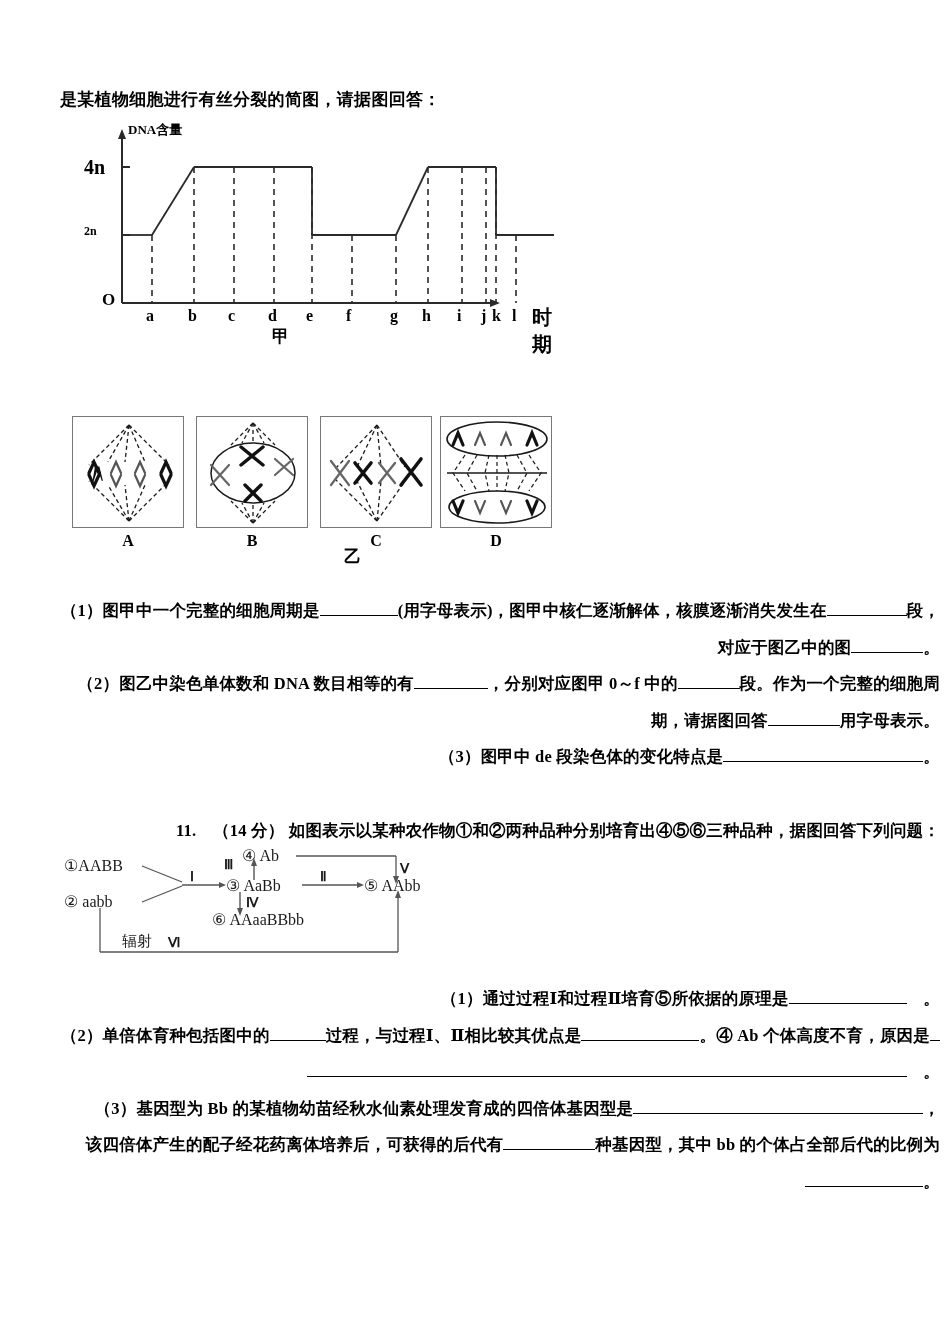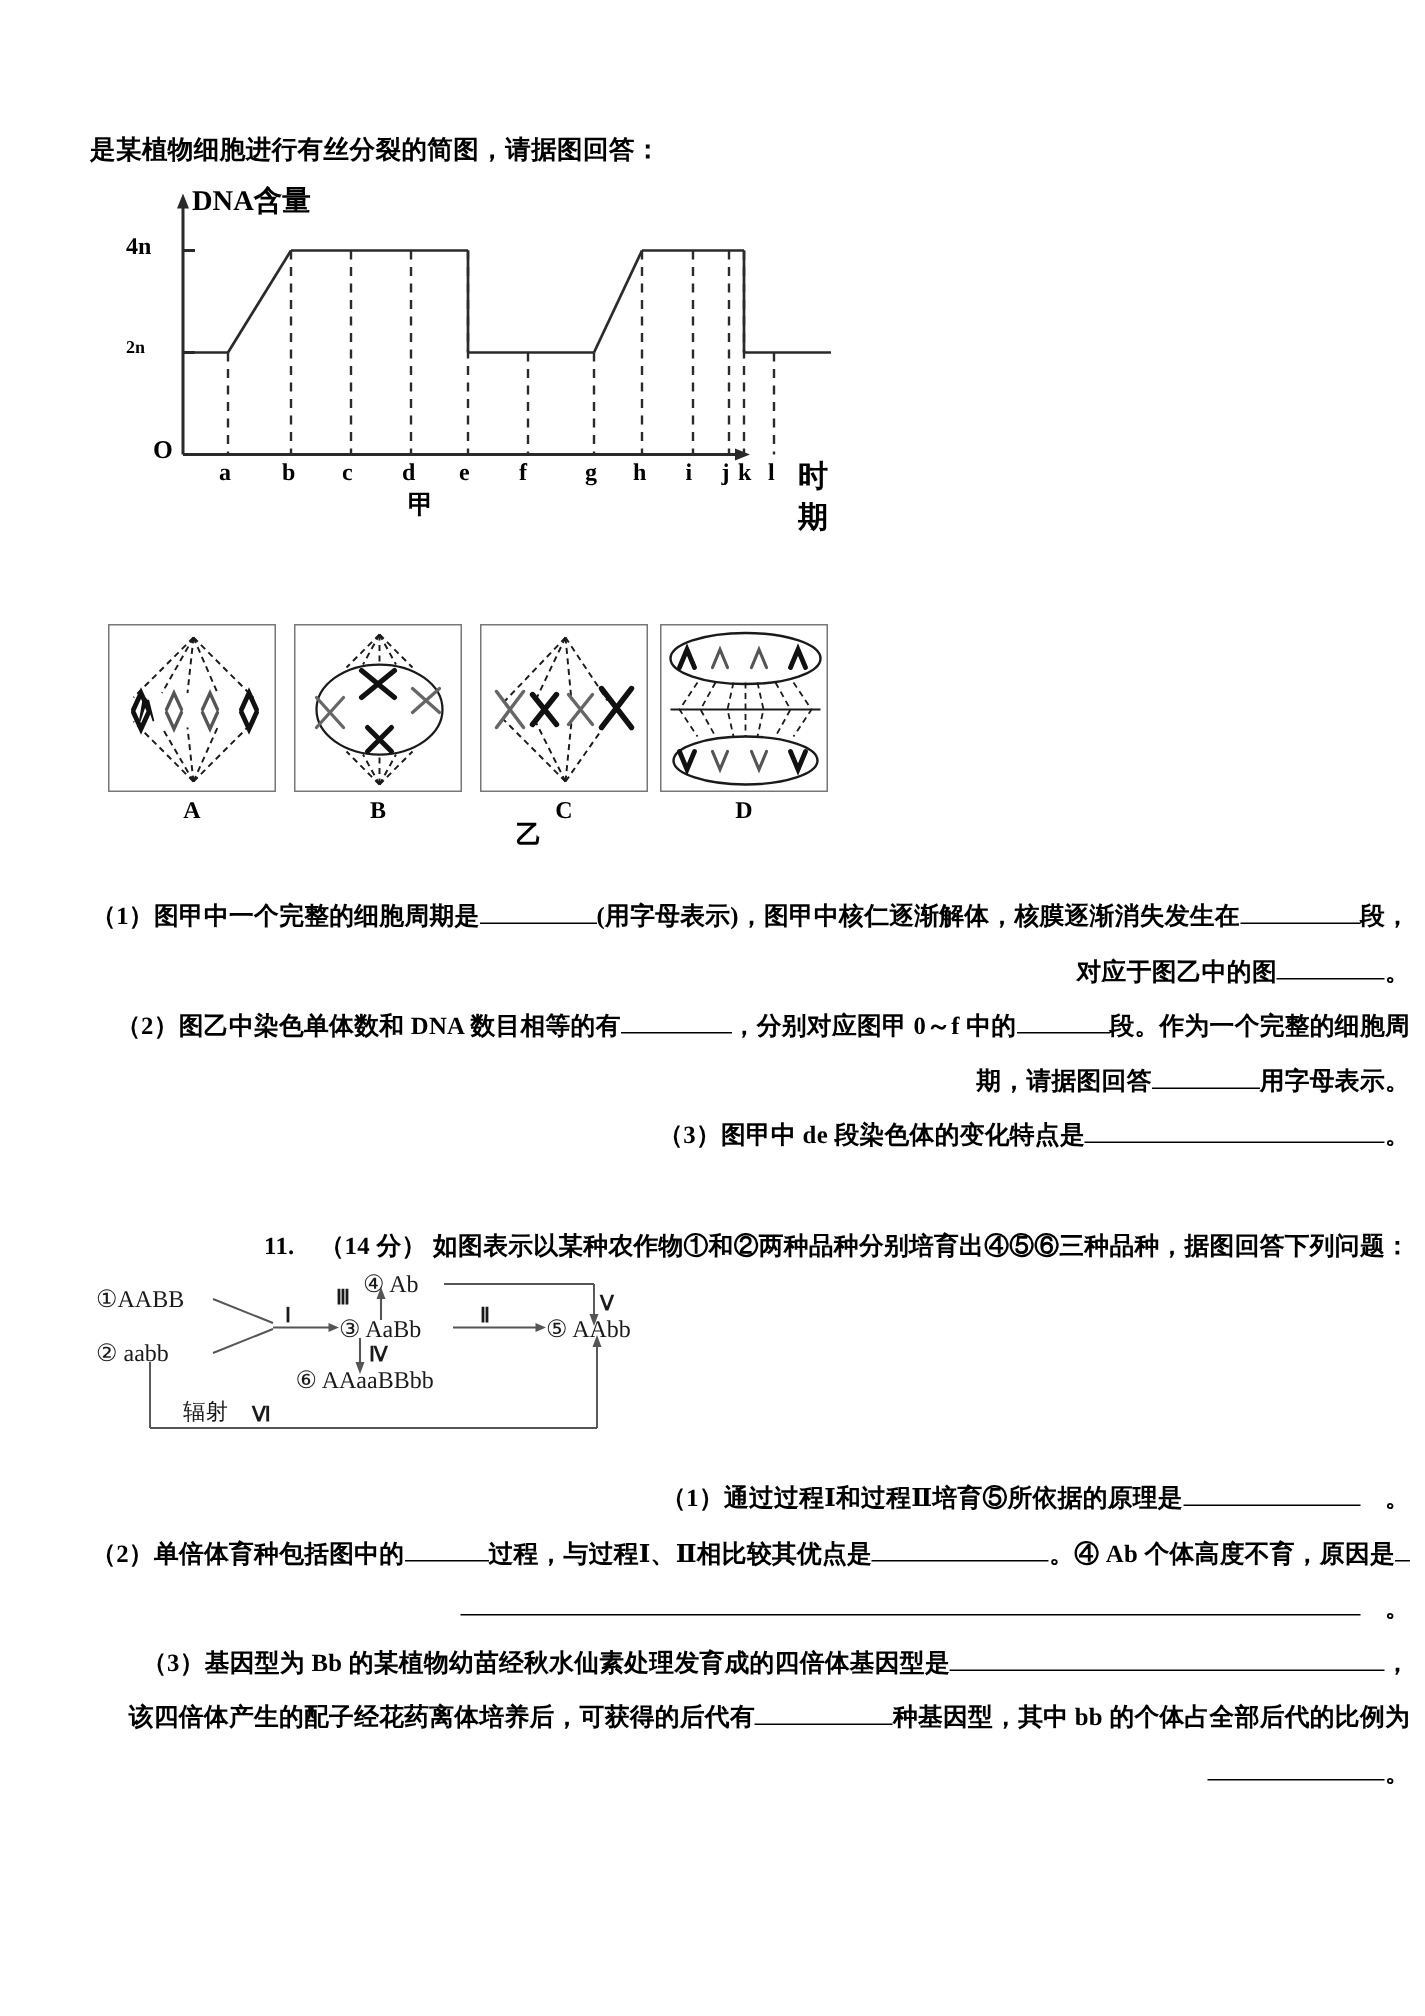--- a/index.html
+++ b/index.html
@@ -163,23 +163,23 @@
       <line x1="276" y1="110" x2="276" y2="178" stroke="#2a2a2a" stroke-width="1.6" stroke-dasharray="6,5"></line>
       <line x1="320" y1="110" x2="320" y2="178" stroke="#2a2a2a" stroke-width="1.6" stroke-dasharray="6,5"></line>
       <line x1="352" y1="42" x2="352" y2="178" stroke="#2a2a2a" stroke-width="1.6" stroke-dasharray="6,5"></line>
       <line x1="386" y1="42" x2="386" y2="178" stroke="#2a2a2a" stroke-width="1.6" stroke-dasharray="6,5"></line>
       <line x1="420" y1="42" x2="420" y2="178" stroke="#2a2a2a" stroke-width="1.6" stroke-dasharray="6,5" style="display:none"></line>
       <line x1="410" y1="42" x2="410" y2="178" stroke="#2a2a2a" stroke-width="1.6" stroke-dasharray="6,5"></line>
       <line x1="440" y1="110" x2="440" y2="178" stroke="#2a2a2a" stroke-width="1.6" stroke-dasharray="6,5"></line>
       <line x1="420" y1="42" x2="420" y2="178" stroke="#2a2a2a" stroke-width="1.6" stroke-dasharray="6,5"></line>
     </svg>
 
-    <div style="position:absolute; left:52px; top:-4px; font-size:19px; font-weight:bold;" class="axis-title">DNA含量</div>
-
-    <div style="position:absolute; left:8px; top:31px; font-size:16px; font-weight:bold;">4n</div>
+    <div style="position:absolute; left:52px; top:-4px; font-size:13px; font-weight:bold;" class="axis-title">DNA含量</div>
+
+    <div style="position:absolute; left:8px; top:31px; font-size:20px; font-weight:bold;">4n</div>
     <div style="position:absolute; left:8px; top:99px; font-size:12px; font-weight:bold;">2n</div>
 
     <div style="position:absolute; left:26px; top:165px; font-size:17px; font-weight:bold;">O</div>
 
     <div style="position:absolute; left:70px;  top:182px; font-size:16px; font-weight:bold;">a</div>
     <div style="position:absolute; left:112px; top:182px; font-size:16px; font-weight:bold;">b</div>
     <div style="position:absolute; left:152px; top:182px; font-size:16px; font-weight:bold;">c</div>
     <div style="position:absolute; left:192px; top:182px; font-size:16px; font-weight:bold;">d</div>
     <div style="position:absolute; left:230px; top:182px; font-size:16px; font-weight:bold;">e</div>
     <div style="position:absolute; left:270px; top:182px; font-size:16px; font-weight:bold;">f</div>
@@ -381,21 +381,21 @@
       <line x1="36" y1="100" x2="334" y2="100" stroke="#555" stroke-width="1.3"></line>
       <line x1="334" y1="100" x2="334" y2="44" stroke="#555" stroke-width="1.3"></line>
       <polygon points="334,38 331,46 337,46" fill="#555"></polygon>
     </svg>
 
     <div class="bnode" style="left:0px;   top:4px;">①AABB</div>
     <div class="bnode" style="left:0px;   top:40px;">② aabb</div>
     <div class="bnode" style="left:162px; top:24px;">③ AaBb</div>
     <div class="bnode" style="left:178px; top:-6px;">④ Ab</div>
     <div class="bnode" style="left:300px; top:24px;">⑤ AAbb</div>
-    <div class="bnode" style="left:133px; top:58px;">⑥ AAaaBBbb</div>
+    <div class="bnode" style="left:148px; top:58px;">⑥ AAaaBBbb</div>
 
     <div class="broman" style="left:126px; top:16px;">Ⅰ</div>
     <div class="broman" style="left:256px; top:16px;">Ⅱ</div>
     <div class="broman" style="left:160px; top:4px;">Ⅲ</div>
     <div class="broman" style="left:182px; top:42px;">Ⅳ</div>
     <div class="broman" style="left:336px; top:8px;">Ⅴ</div>
     <div class="broman" style="left:104px; top:82px;">Ⅵ</div>
 
     <div class="bnode" style="left:58px; top:80px; font-size:15px;">辐射</div>
   </div>

